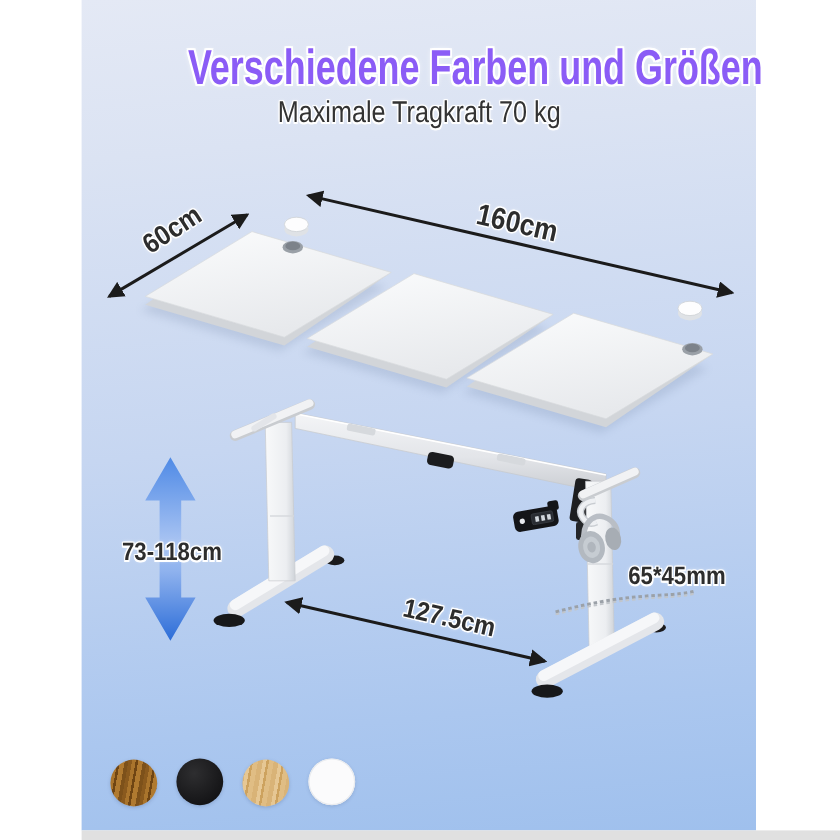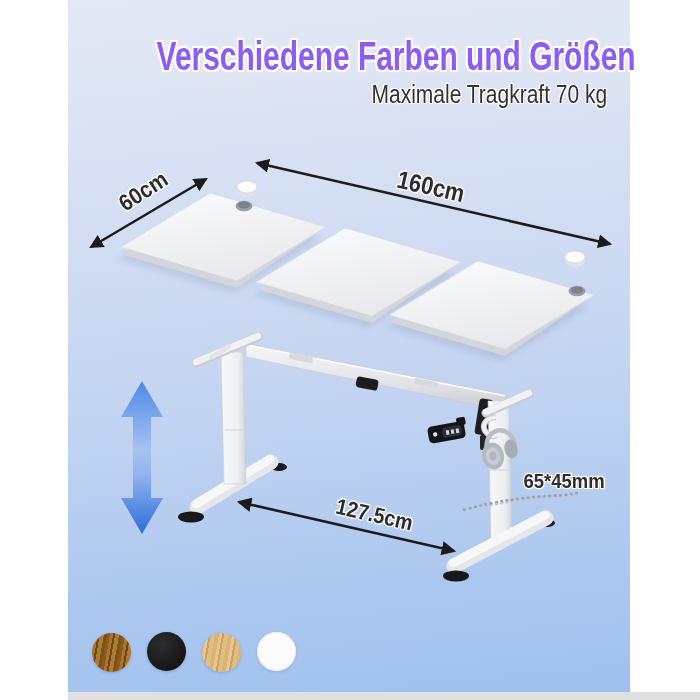--- a/index.html
+++ b/index.html
@@ -10,21 +10,21 @@
   .bottom-strip{position:absolute;left:68px;top:692px;width:632px;height:8px;background:#e0e0e0;}
   .art{position:absolute;left:0;top:0;pointer-events:none;}
   .lbl{position:absolute;text-align:center;color:#2d2d2d;font-weight:700;white-space:nowrap;
        text-shadow:1px 0 #fff,-1px 0 #fff,0 1px #fff,0 -1px #fff,1px 1px #fff,-1px -1px #fff,
                    1px -1px #fff,-1px 1px #fff,0 0 4px rgba(255,255,255,.9);}
   .lbl span{display:inline-block;transform-origin:center;}
   .title{left:68px;top:33px;width:562px;font-size:41px;color:#8b5cf6;
          text-shadow:2px 0 #fff,-2px 0 #fff,0 2px #fff,0 -2px #fff,2px 2px #fff,-2px -2px #fff,
                      2px -2px #fff,-2px 2px #fff,0 0 6px #fff;}
   .title span{transform:scaleX(.73);}
-  .subtitle{left:68px;top:80px;width:562px;font-size:25px;font-weight:400;color:#333;text-align:right;}
+  .subtitle{left:68px;top:80px;width:562px;font-size:25px;font-weight:400;color:#333;}
   .subtitle span{transform:scaleX(.84);}
   .dim-60{left:93px;top:178px;width:100px;font-size:23px;transform:rotate(-33deg);}
   .dim-60 span{transform:scaleX(.9);}
   .dim-160{left:376px;top:172px;width:110px;font-size:25px;transform:rotate(12.8deg);}
   .dim-160 span{transform:scaleX(.88);}
   .dim-h{left:83px;top:449px;width:120px;font-size:21px;}
   .dim-h span{transform:scaleX(.88);}
   .dim-foot{left:319px;top:502px;width:110px;font-size:22px;transform:rotate(12.8deg);}
   .dim-foot span{transform:scaleX(.9);}
   .dim-leg{left:504px;top:469px;width:120px;font-size:21px;}
@@ -171,20 +171,21 @@
     <polygon points="142,381 163,417 151,417 151,498 163,498 142,534 121,498 133,498 133,417 121,417" fill="url(#blueGrad)"></polygon>
 
     <line x1="239" y1="502" x2="454" y2="551" stroke="#1b1b1b" stroke-width="2.6" marker-start="url(#ah)" marker-end="url(#ah)"></line>
   </svg>
 
   <div class="lbl title"><span>Verschiedene Farben und Größen</span></div>
   <div class="lbl subtitle"><span>Maximale Tragkraft 70 kg</span></div>
 
   <div class="lbl dim-60"><span>60cm</span></div>
   <div class="lbl dim-160"><span>160cm</span></div>
+  <div class="lbl dim-h"><span>73-118cm</span></div>
   <div class="lbl dim-foot"><span>127.5cm</span></div>
   <div class="lbl dim-leg"><span>65*45mm</span></div>
 
   <div class="swatch sw-darkwood"></div>
   <div class="swatch sw-black"></div>
   <div class="swatch sw-lightoak"></div>
   <div class="swatch sw-white"></div>
 </div>
 
 </body></html>

